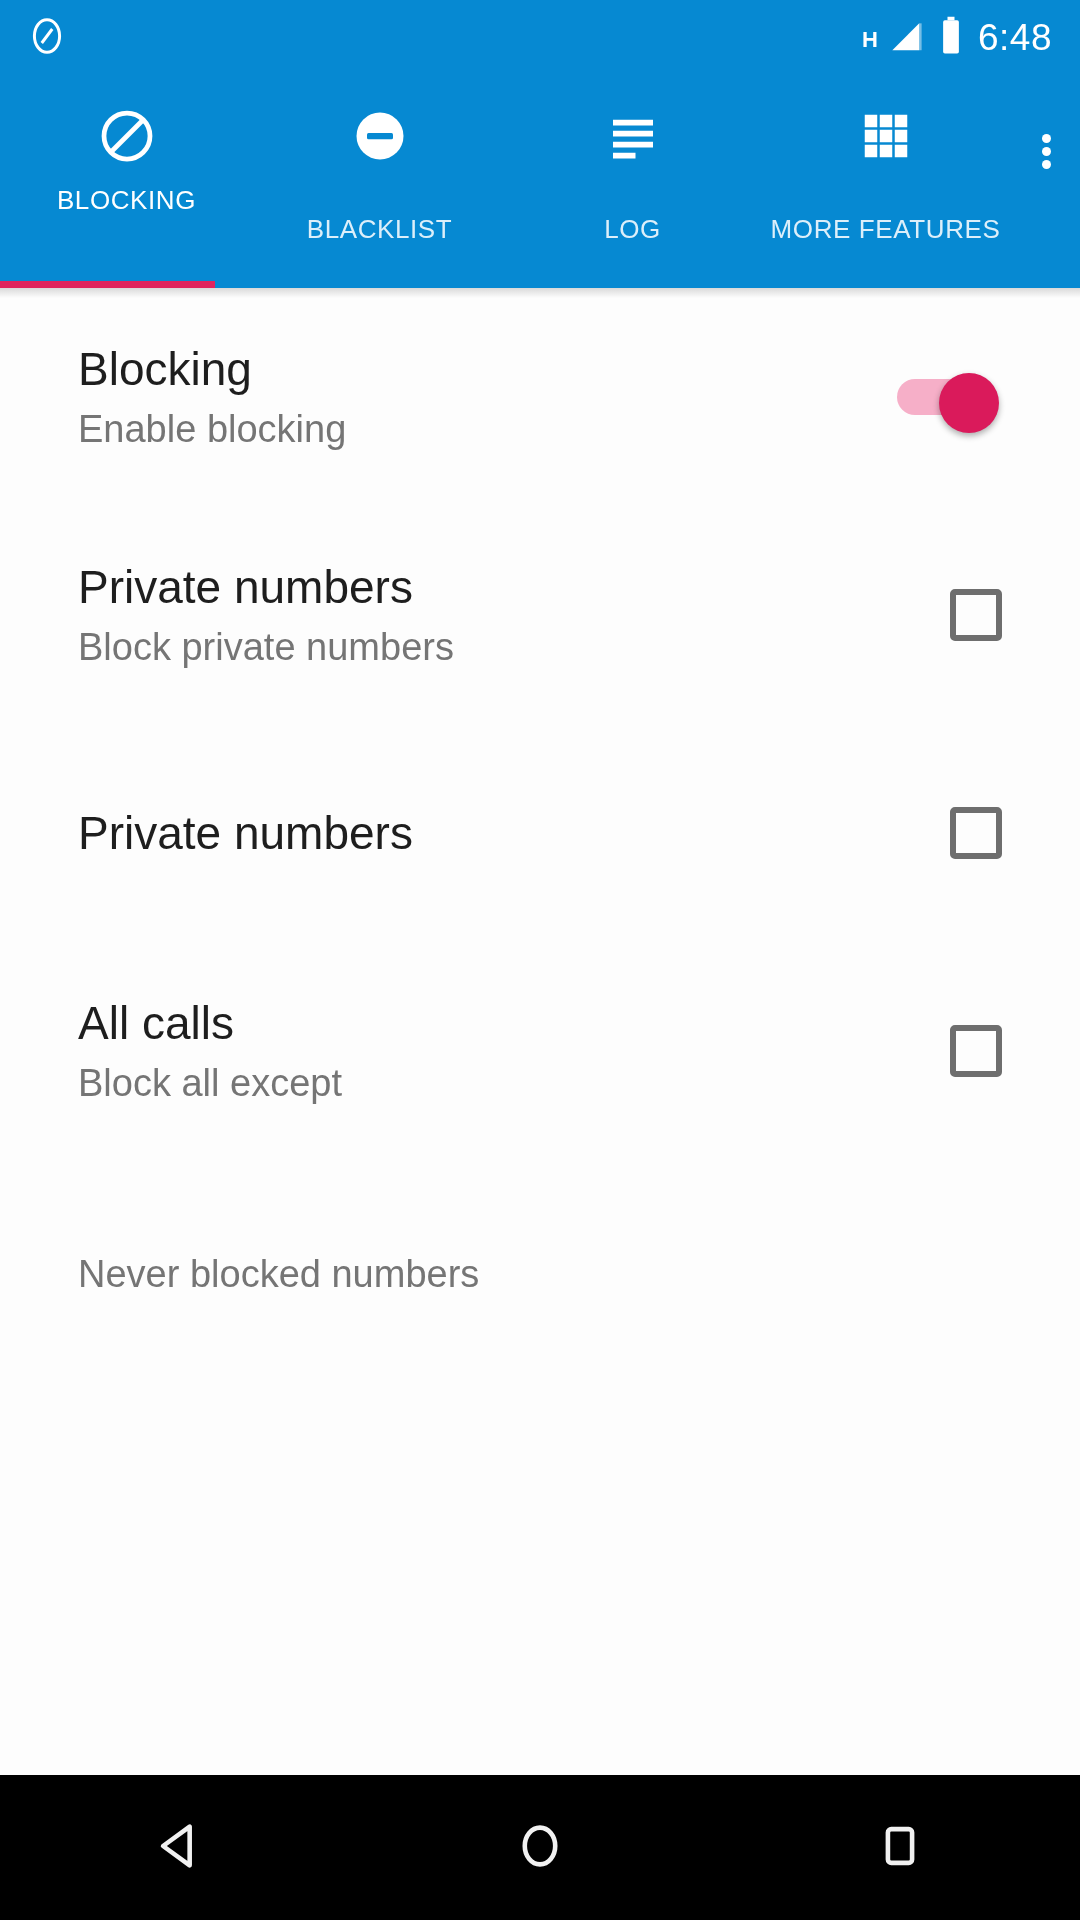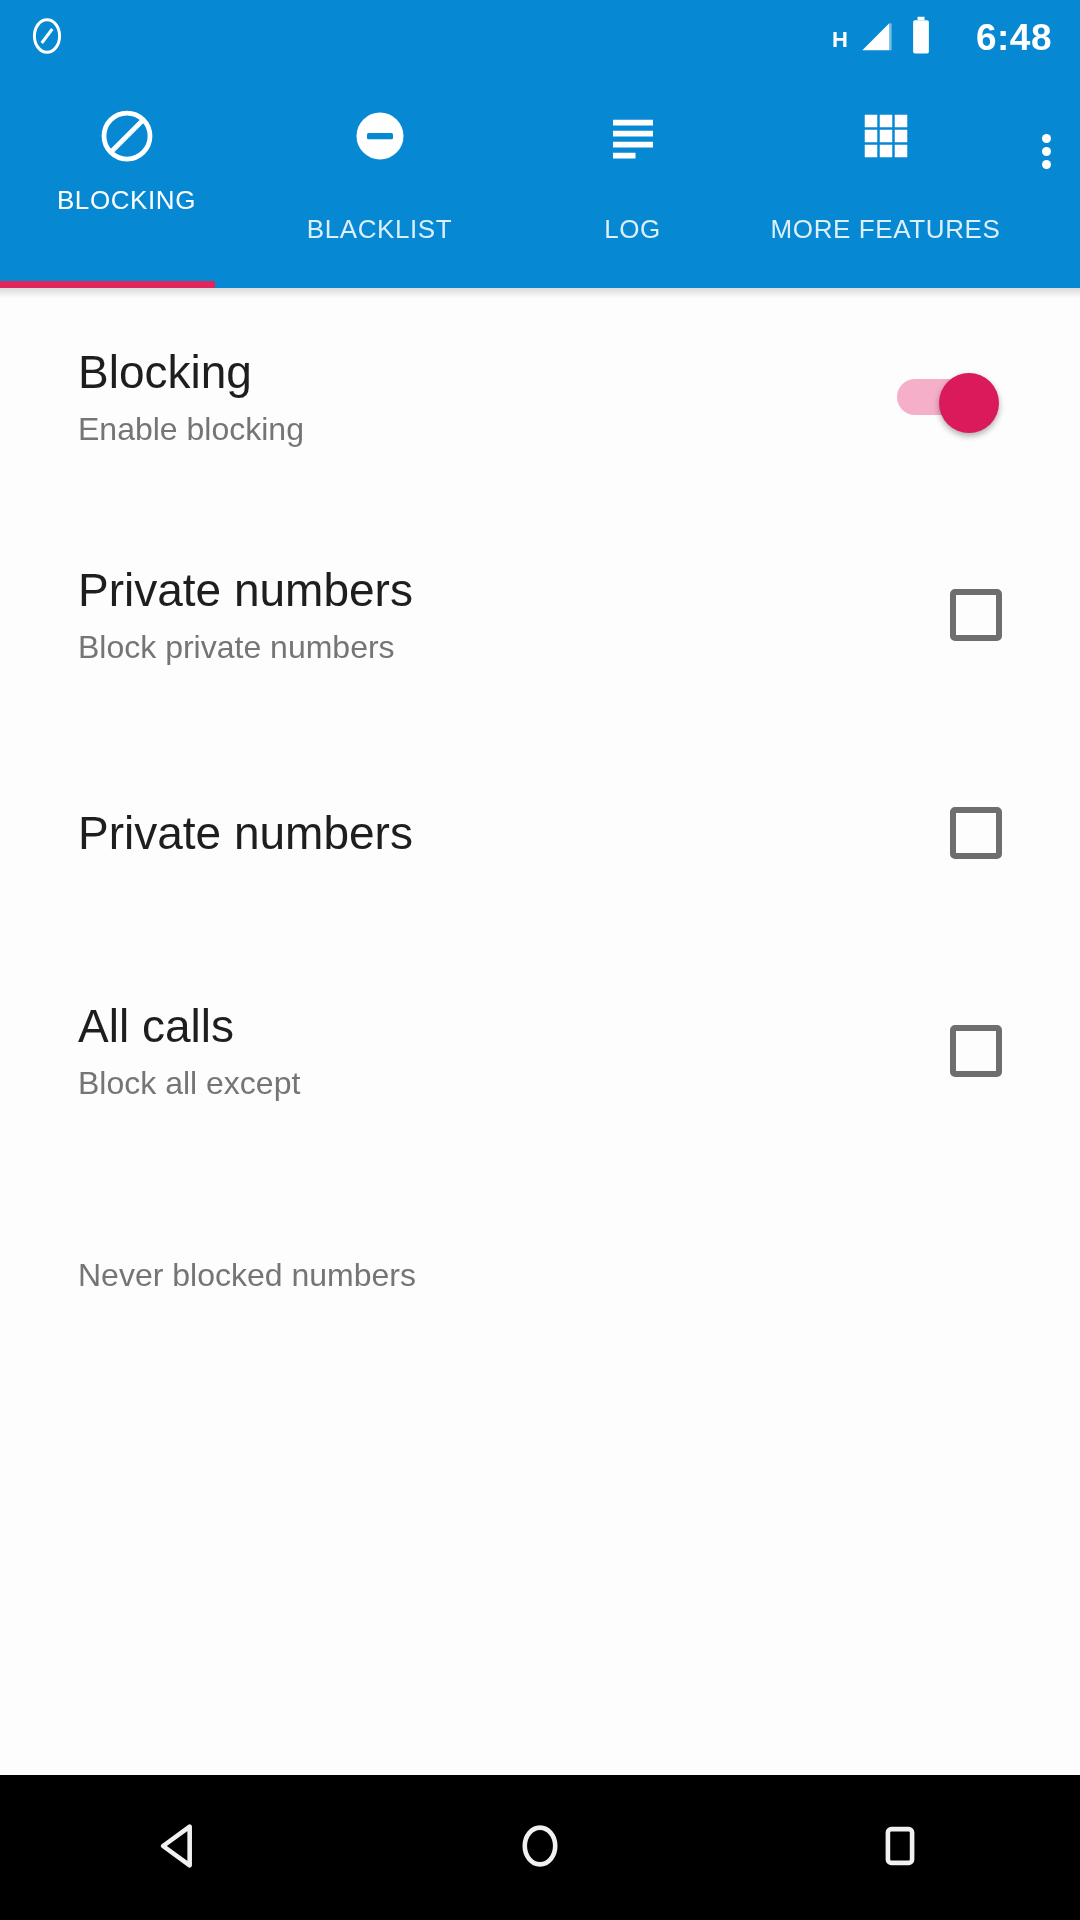--- a/index.html
+++ b/index.html
@@ -20,22 +20,22 @@
   .sb-left { margin-left:26px; display:flex; align-items:center; }
   .sb-right {
     margin-left:auto; margin-right:28px;
     display:flex; align-items:center; gap:14px;
   }
   .sb-h {
     font-size:22px; color:#ffffff; font-weight:700;
     align-self:flex-start; margin-top:12px; margin-right:-6px;
   }
   .sb-clock {
-    font-size:37px; color:#ffffff; font-weight:700;
-    letter-spacing:0.5px; line-height:1;margin-left:28px;
+    font-size:37px; color:#ffffff; font-weight:400;
+    letter-spacing:0.5px; line-height:1;
   }
 
   
   .tabbar {
     position:absolute; top:75px; left:0; width:1080px; height:213px;
     background:#0689D2;
   }
   .tabs {
     position:absolute; top:0; left:0; width:1012px; height:213px;
     display:flex;
@@ -74,21 +74,21 @@
   }
   .row {
     position:relative; display:flex; align-items:center;
     height:218px; padding:0 78px 0 78px;
   }
   .row-text { flex:1 1 auto; }
   .row-title {
     font-size:46px; color:#1E1E1E; line-height:1.15; font-weight:400;
   }
   .row-sub {
-    margin-top:12px; font-size:32px; color:#757575; line-height:1.15; font-weight:400;
+    margin-top:12px; font-size:38px; color:#757575; line-height:1.15; font-weight:400;
   }
   .row-ctl { flex:0 0 auto; margin-left:24px; }
 
   .checkbox {
     width:52px; height:52px; border:6px solid #6E6E6E;
     border-radius:5px; background:transparent;
   }
 
   .switch {
     position:relative; width:105px; height:48px;

